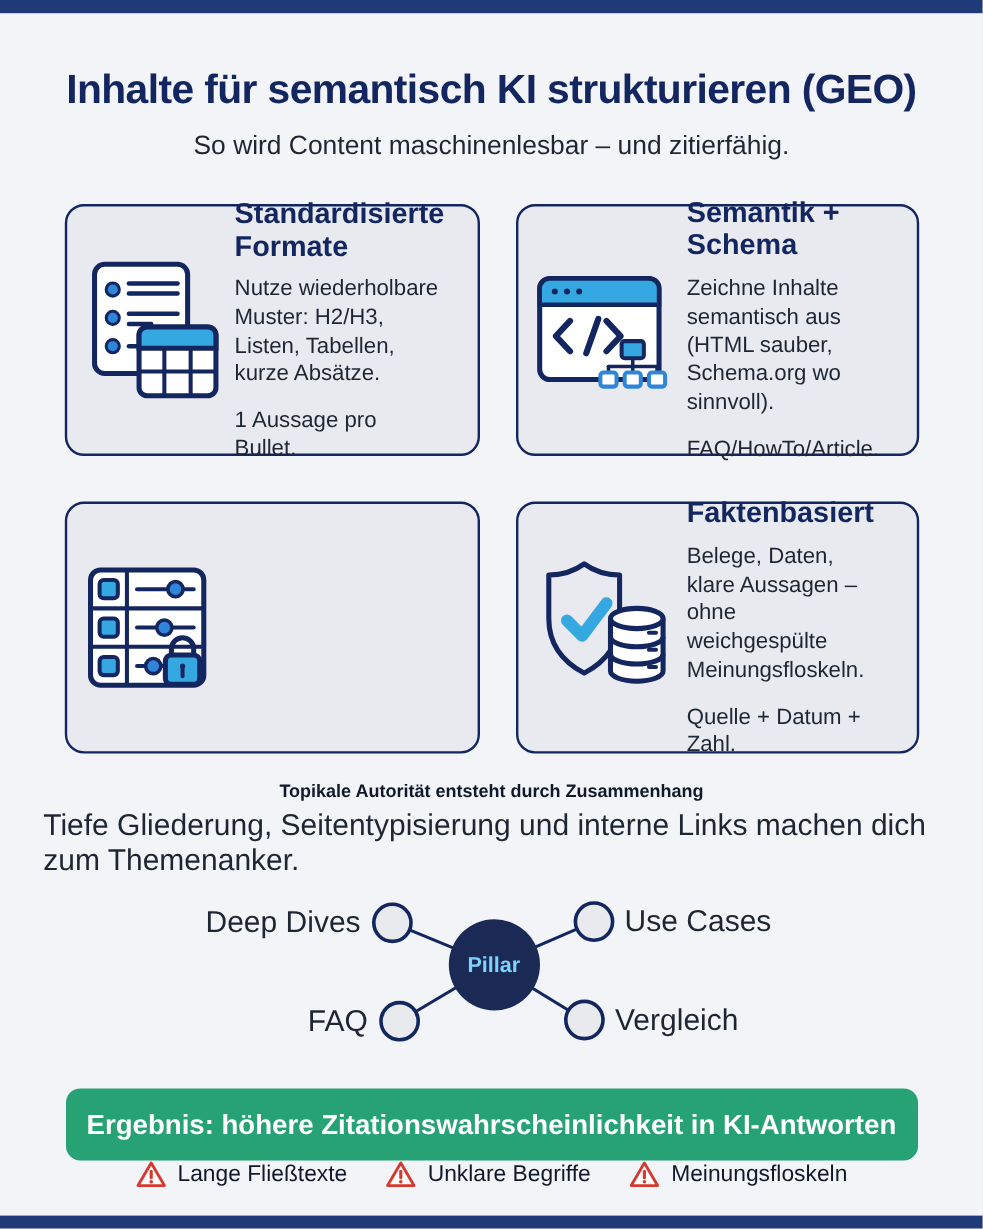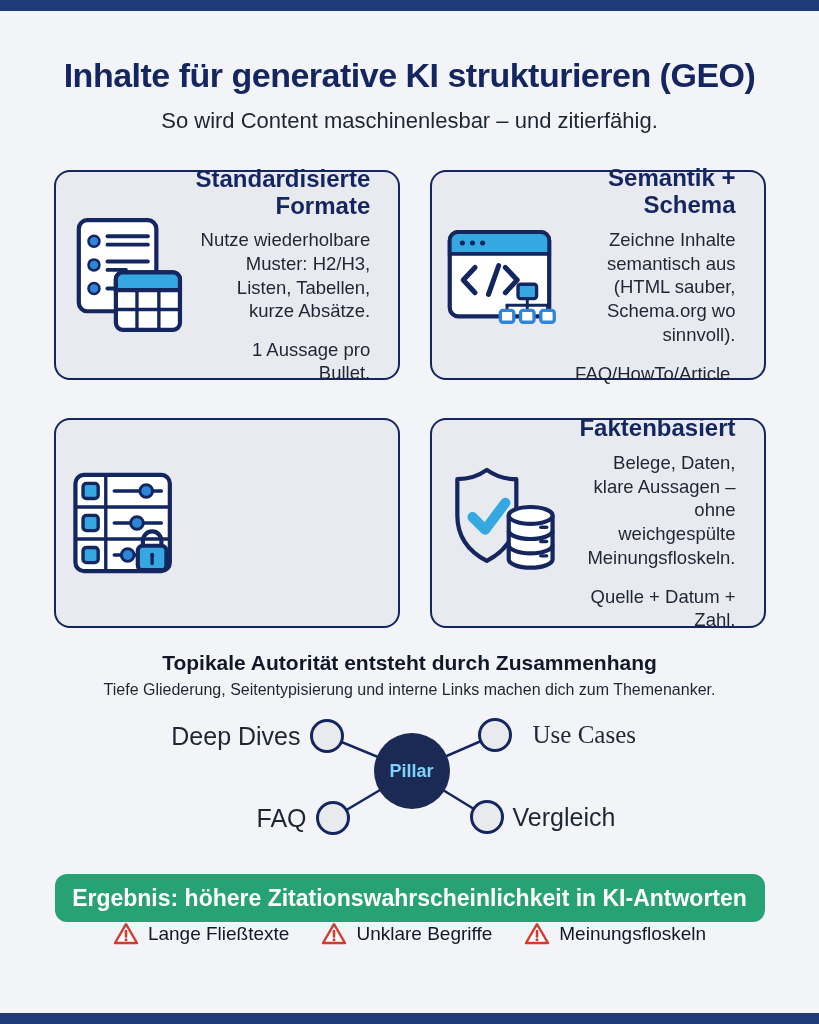--- a/index.html
+++ b/index.html
@@ -14,66 +14,66 @@
   .accent-bar{position:absolute;left:0;right:0;height:11px;background:var(--bar);}
   .accent-bar.top{top:0;} .accent-bar.bottom{bottom:0;}
 
   .page-title{margin-top:56px;text-align:center;font-size:34px;font-weight:800;
     color:var(--navy);letter-spacing:-0.5px;}
   .page-subtitle{margin-top:13px;text-align:center;font-size:22px;color:var(--ink);}
 
   .cards-grid{width:712px;margin:36px auto 0;display:grid;
     grid-template-columns:1fr 1fr;gap:38px 30px;}
   .card{height:210px;background:var(--card-bg);border:2.5px solid var(--navy);
-    border-radius:16px;display:flex;align-items:center;padding:14px 28px 14px 8px;gap:8px;text-align:right;}
+    border-radius:16px;display:flex;align-items:center;padding:14px 28px 14px 8px;gap:8px;}
   .icon-wrap{flex:0 0 124px;display:flex;justify-content:center;align-items:center;}
   .card-text{flex:1;min-width:0;}
   .card-title{font-size:24px;line-height:1.12;font-weight:800;color:var(--navy);margin-bottom:9px;}
   .card-body{font-size:18.5px;line-height:1.28;color:var(--ink);}
   .card-note{font-size:18.5px;line-height:1.25;color:var(--ink);margin-top:15px;}
 
-  .auth-heading{margin-top:23px;text-align:center;font-size:21px;font-weight:800;color:#11182a;}
-  .auth-text{margin-top:6px;text-align:center;font-size:16px;color:var(--ink);}
+  .auth-heading{margin-top:23px;text-align:center;font-size:15px;font-weight:800;color:#11182a;}
+  .auth-text{margin-top:6px;font-size:25px;color:var(--ink);padding-left:36px;}
 
   .hub{position:relative;width:710px;height:150px;margin:8px auto 0;}
   .hub svg.hub-lines{position:absolute;inset:0;}
   .hub-line{stroke:var(--navy);stroke-width:2.5;}
   .center-node{position:absolute;left:319px;top:26px;width:76px;height:76px;border-radius:50%;
     background:var(--pillar);color:#7dd3fc;font-weight:800;font-size:18px;
     display:flex;align-items:center;justify-content:center;}
   .sat{position:absolute;width:34px;height:34px;border-radius:50%;
     background:#e8eaee;border:3px solid var(--navy);}
   .sat.tl{left:255px;top:12px;} .sat.tr{left:423px;top:11px;}
   .sat.bl{left:261px;top:94px;} .sat.br{left:415px;top:93px;}
   .hub-label{position:absolute;height:40px;line-height:40px;font-size:25px;color:var(--ink);white-space:nowrap;}
-  .hub-label.tl{right:464px;top:9px;} .hub-label.tr{left:478px;top:8px;font-family:Liberation Serif, serif;}
+  .hub-label.tl{right:464px;top:9px;} .hub-label.tr{left:466px;top:8px;}
   .hub-label.bl{right:458px;top:91px;} .hub-label.br{left:458px;top:90px;}
 
-  .result-banner{width:710px;height:48px;margin:17px auto 0;background:var(--green);
+  .result-banner{width:710px;height:60px;margin:17px auto 0;background:var(--green);
     border-radius:12px;display:flex;align-items:center;justify-content:center;
     color:#fff;font-size:23px;font-weight:800;white-space:nowrap;}
 
   .warnings{display:flex;justify-content:center;gap:32px;}
   .warning-item{display:flex;align-items:center;gap:9px;}
   .warning-item span{font-size:19px;color:#11182a;}
 
   
   .sn{stroke:var(--navy);} .sb{stroke:var(--blue);} .sc{stroke:var(--cyan);}
   .sr{stroke:var(--red);}
   .fw{fill:#fff;} .fn{fill:none;} .fc{fill:var(--cyan);} .fb{fill:var(--blue);}
   .fnav{fill:var(--navy);} .fbg{fill:var(--card-bg);} .fr{fill:var(--red);}
   .rc{stroke-linecap:round;stroke-linejoin:round;}
 </style>
 </head>
 <body>
 
 <div class="page">
   <div class="accent-bar top"></div>
 
-  <h1 class="page-title">Inhalte für generative KI strukturieren (GEO)</h1>
+  <h1 class="page-title">Inhalte für semantisch KI strukturieren (GEO)</h1>
   <p class="page-subtitle">So wird Content maschinenlesbar – und zitierfähig.</p>
 
   <div class="cards-grid">
 
     <section class="card">
       <div class="icon-wrap">
         <svg width="118" height="128" viewBox="0 0 140 150">
           <rect x="14" y="10" width="92" height="108" rx="10" class="fw sn" stroke-width="5"></rect>
           <circle cx="32" cy="35" r="6.5" class="fb sn" stroke-width="3"></circle>
           <circle cx="32" cy="63" r="6.5" class="fb sn" stroke-width="3"></circle>

